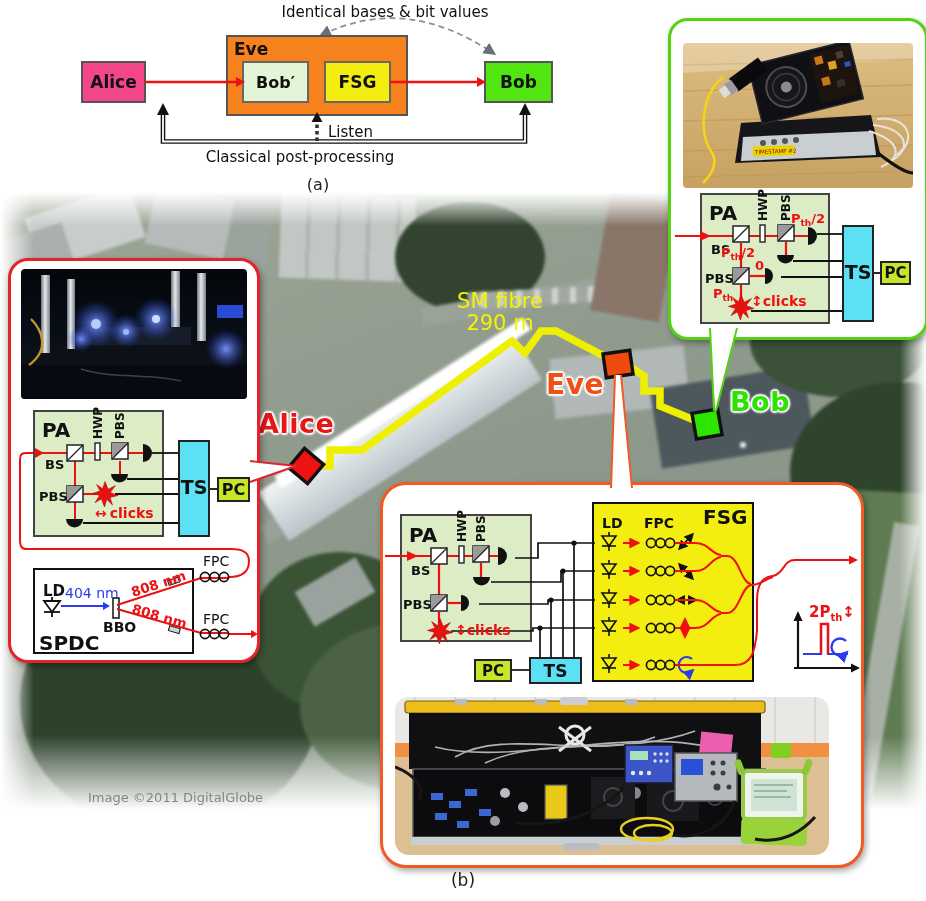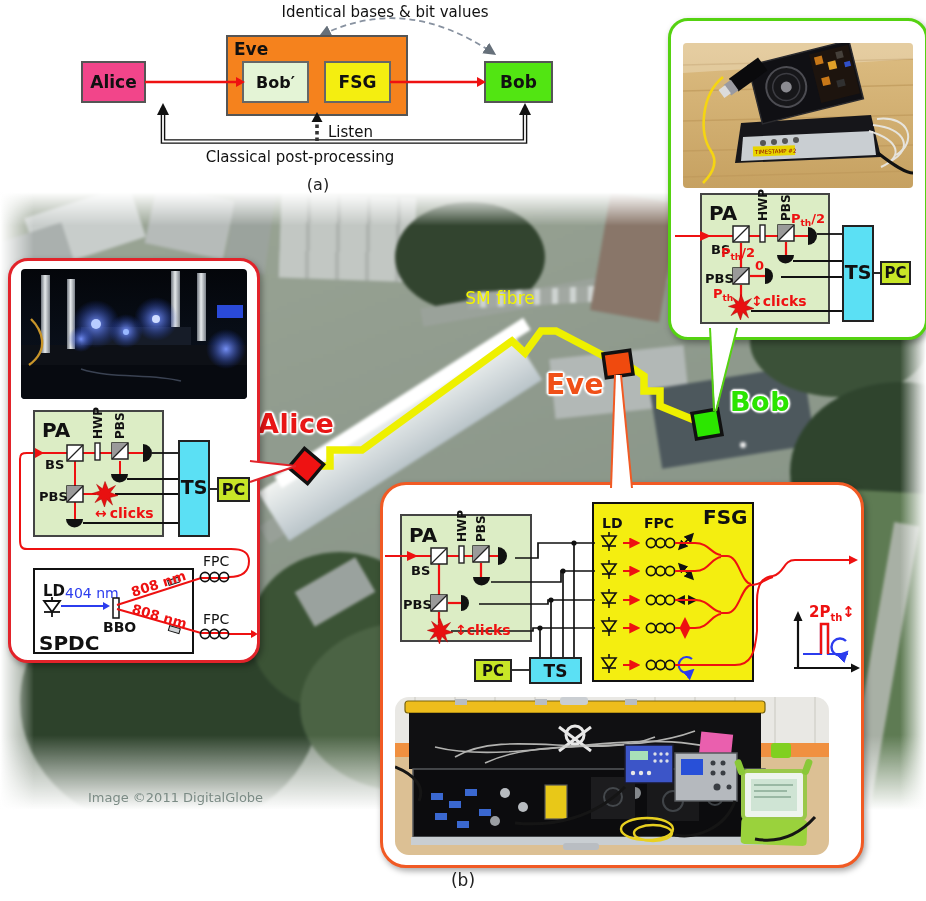--- a/index.html
+++ b/index.html
@@ -11,21 +11,21 @@
   #map{position:absolute;left:0;top:192px;width:926px;height:628px;overflow:hidden;}
   #map-shapes{position:absolute;inset:0;filter:blur(1.4px) saturate(.92);}
   .mshape{position:absolute;}
   .fade{position:absolute;pointer-events:none;}
   .map-label{position:absolute;font-weight:bold;letter-spacing:.5px;
      text-shadow:-2px 0 2px #fff,2px 0 2px #fff,0 -2px 2px #fff,0 2px 2px #fff,
                  -1px -1px 1px #fff,1px 1px 1px #fff,-1px 1px 1px #fff,1px -1px 1px #fff;}
   #fibre-layer{position:absolute;left:0;top:0;}
   #credit{position:absolute;left:88px;top:598px;font-size:13px;color:#7b8b85;}
   #smfibre{position:absolute;left:420px;top:98px;width:160px;text-align:center;
-     color:#f2f400;font-size:17px;line-height:1.05;font-weight:500;}
+     color:#f2f400;font-size:21px;line-height:1.05;font-weight:500;}
   
   .callout{position:absolute;background:#fff;box-shadow:2px 3px 6px rgba(0,0,0,.35);}
   #co-red{left:8px;top:258px;width:246px;height:399px;border:3px solid #e2232a;border-radius:20px;z-index:10;}
   #co-green{left:668px;top:18px;width:254px;height:316px;border:3px solid #55d211;border-radius:20px;z-index:10;}
   #co-orange{left:380px;top:482px;width:478px;height:380px;border:3px solid #f15a24;border-radius:26px;z-index:10;}
   .photo{position:absolute;overflow:hidden;border-radius:4px;}
   
   #panel-a{left:55px;top:0;z-index:3;}
   #caption-b{position:absolute;left:0;top:870px;width:926px;text-align:center;
      font-size:17px;color:#222;}
@@ -80,20 +80,21 @@
       </g>
     </svg>
 
     <div class="fade" style="left:0;top:0;width:926px;height:34px;background:linear-gradient(180deg,#fff,rgba(255,255,255,0));"></div>
     <div class="fade" style="left:0;bottom:0;width:926px;height:85px;background:linear-gradient(0deg,#fff 12%,rgba(255,255,255,0));"></div>
     <div class="fade" style="left:0;top:0;width:34px;height:628px;background:linear-gradient(90deg,#fff,rgba(255,255,255,0));"></div>
     <div class="fade" style="right:0;top:0;width:26px;height:628px;background:linear-gradient(270deg,#fff,rgba(255,255,255,0));"></div>
 
     <div id="smfibre">
       <div>SM fibre</div>
+      <div>290 m</div>
     </div>
     <div class="map-label" style="left:258px;top:216px;font-size:27px;color:#e81616;">Alice</div>
     <div class="map-label" style="left:546px;top:176px;font-size:28px;color:#f05018;">Eve</div>
     <div class="map-label" style="left:730px;top:194px;font-size:27px;color:#2be400;">Bob</div>
     <div id="credit">Image ©2011 DigitalGlobe</div>
   </div>
 
   <svg id="panel-a" class="abs" width="530" height="200">
     <defs>
       <marker id="gah" viewBox="0 0 10 10" refX="7" refY="5" markerWidth="7" markerHeight="7" orient="auto-start-reverse">

